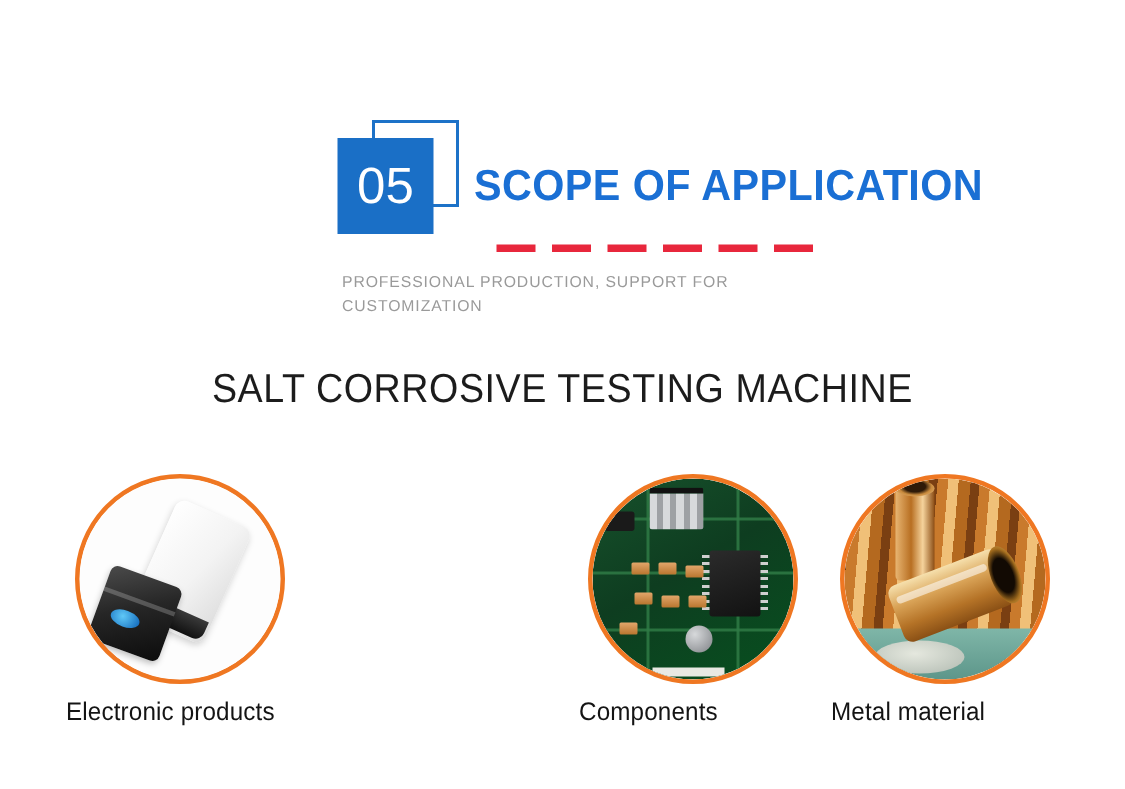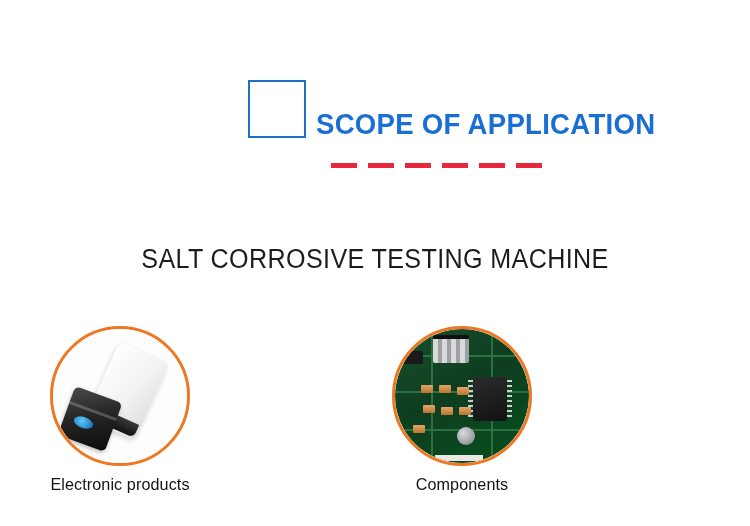--- a/index.html
+++ b/index.html
@@ -131,23 +131,23 @@
   
   .cards {
     position: absolute;
     left: 0;
     top: 313px;
     width: 750px;
     height: 200px;
   }
   .card {
     position: absolute;
-    top: 13px;
+    top: 3px;
     width: 160px;
-    text-align: center;
+    text-align: left;
   }
   .card.c1 { left: 40px; }
   .card.c2 { left: 215px; }
   .card.c3 { left: 382px; }
   .card.c4 { left: 550px; }
 
   .circle {
     position: relative;
     width: 140px;
     height: 140px;
@@ -344,33 +344,37 @@
 </style>
 </head>
 <body>
 
 <div class="page">
 
   <div class="header">
 
     <div class="badge-wrap">
       <div class="badge-outline"></div>
+      <div class="badge-solid">
+        <div class="badge-num">05</div>
+      </div>
     </div>
 
     <div class="scope-title">SCOPE OF APPLICATION</div>
 
     <div class="dash-row">
       <span class="dash"></span>
       <span class="dash"></span>
       <span class="dash"></span>
       <span class="dash"></span>
       <span class="dash"></span>
       <span class="dash"></span>
     </div>
 
+    <div class="subtitle">PROFESSIONAL PRODUCTION, SUPPORT FOR CUSTOMIZATION</div>
   </div>
 
   <div class="machine-title">SALT CORROSIVE TESTING MACHINE</div>
 
   <div class="cards">
 
     <div class="card c1">
       <div class="circle">
         <div class="inner">
           <div class="art-electronics">
@@ -406,15 +410,30 @@
             <span class="res r6"></span>
             <span class="res r7"></span>
             <div class="led-round"></div>
             <div class="pcb-strip"></div>
           </div>
         </div>
       </div>
       <div class="caption">Components</div>
     </div>
 
+    <div class="card c4">
+      <div class="circle">
+        <div class="inner">
+          <div class="art-copper">
+            <div class="cop-teal"></div>
+            <div class="cop-tube-v"></div>
+            <div class="cop-disc"></div>
+            <div class="cop-roll">
+              <div class="sheen"></div>
+            </div>
+          </div>
+        </div>
+      </div>
+      <div class="caption">Metal material</div>
+    </div>
 
   </div>
 </div>
 
 </body></html>

